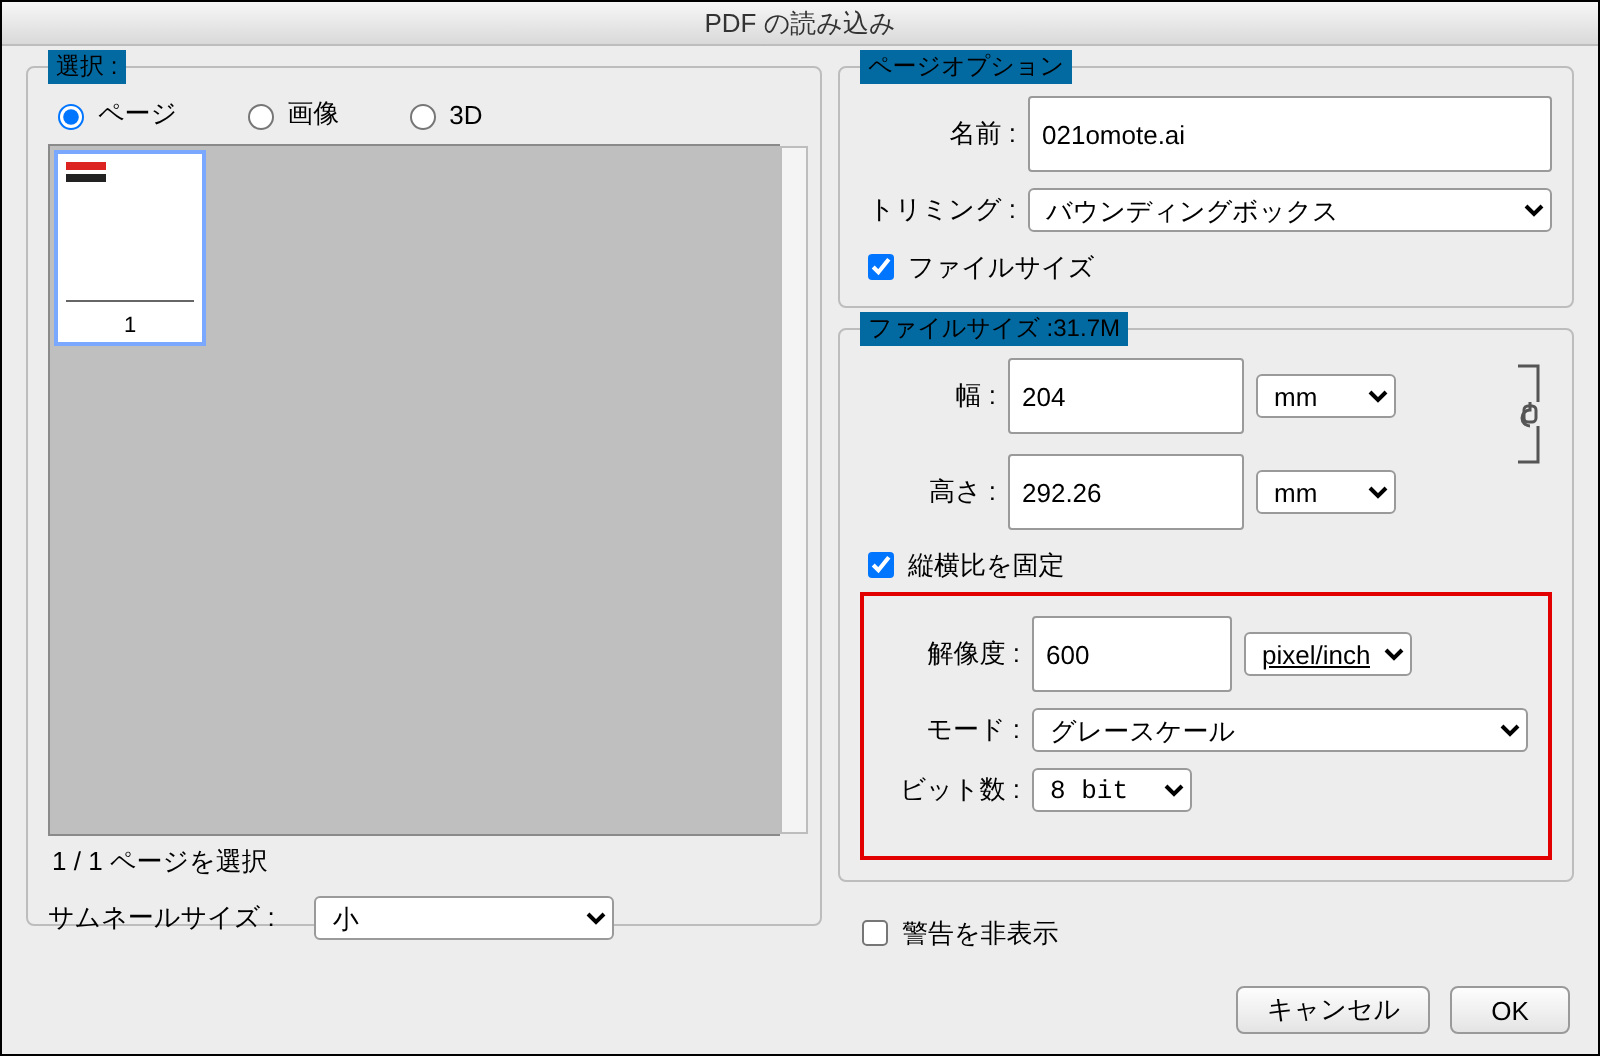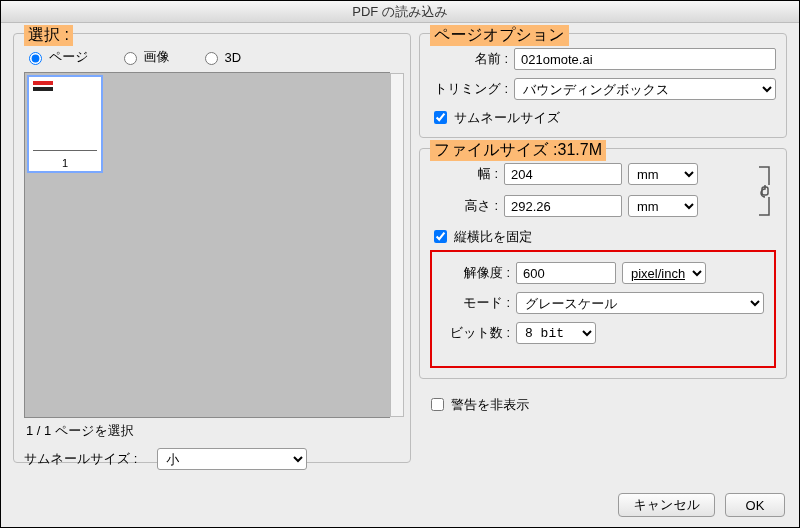--- a/index.html
+++ b/index.html
@@ -41,23 +41,23 @@
     border: 1px solid #bdbdbd;
     border-radius: 4px;
     position: relative;
     padding: 14px 10px 10px 10px;
     margin-bottom: 10px;
   }
   .group-title {
     position: absolute;
     top: -9px;
     left: 10px;
-    background: #fdba74;
+    background: #0369a1;
     padding: 0 4px;
-    font-size: 16px;
+    font-size: 12px;
     text-align: center;
   }
   .radio-row { display: flex; align-items: center; gap: 20px; }
   .radio-row label { margin-right: 10px; display: inline-flex; align-items: center; gap: 4px; }
 
   .preview-area {
     margin-top: 6px;
     width: 366px;
     height: 346px;
     background: #bfbfbf;
@@ -99,21 +99,21 @@
   .status-line { padding: 4px 2px 8px 2px; font-size: 13px; }
   .thumb-size-row { display: flex; align-items: center; gap: 20px; }
 
   .form-row { display: flex; align-items: center; margin-bottom: 8px; }
   .form-label { width: 84px; text-align: right; padding-right: 6px; }
   .form-label-short { width: 74px; text-align: right; padding-right: 6px; }
   .text-input {
     background: #fff;
     border: 1px solid #9a9a9a;
     border-radius: 2px;
-    padding: 2px 6px;
+    padding: 18px 6px;
     height: 22px;
     font-size: 13px;
   }
   select.native {
     background: #fff;
     border: 1px solid #9a9a9a;
     border-radius: 3px;
     height: 22px;
     font-size: 13px;
     padding: 0 4px;
@@ -202,21 +202,21 @@
           <input class="text-input" style="flex: 1 1 0%;" value="021omote.ai">
         </div>
         <div class="form-row">
           <div class="form-label">トリミング :</div>
           <select class="native" style="flex:1;">
             <option>バウンディングボックス</option>
           </select>
         </div>
         <div class="check-row">
           <input type="checkbox" checked="" style="">
-          <span>サムネールサイズ</span>
+          <span>ファイルサイズ</span>
         </div>
       </div>
 
       <div class="group">
         <div class="group-title">ファイルサイズ :31.7M</div>
 
         <div class="wh-block">
           <div class="wh-fields">
             <div class="form-row" style="margin-bottom:0;">
               <div class="form-label-short">幅 :</div>

